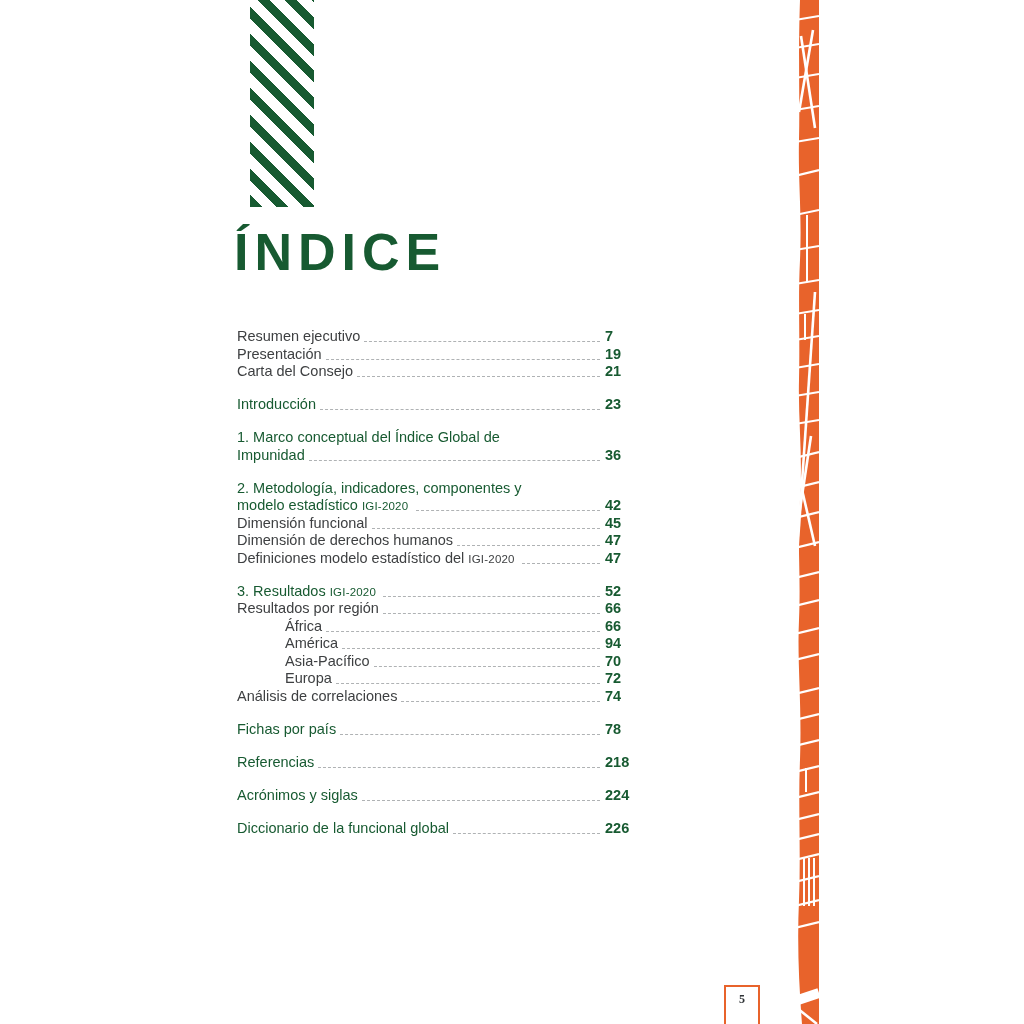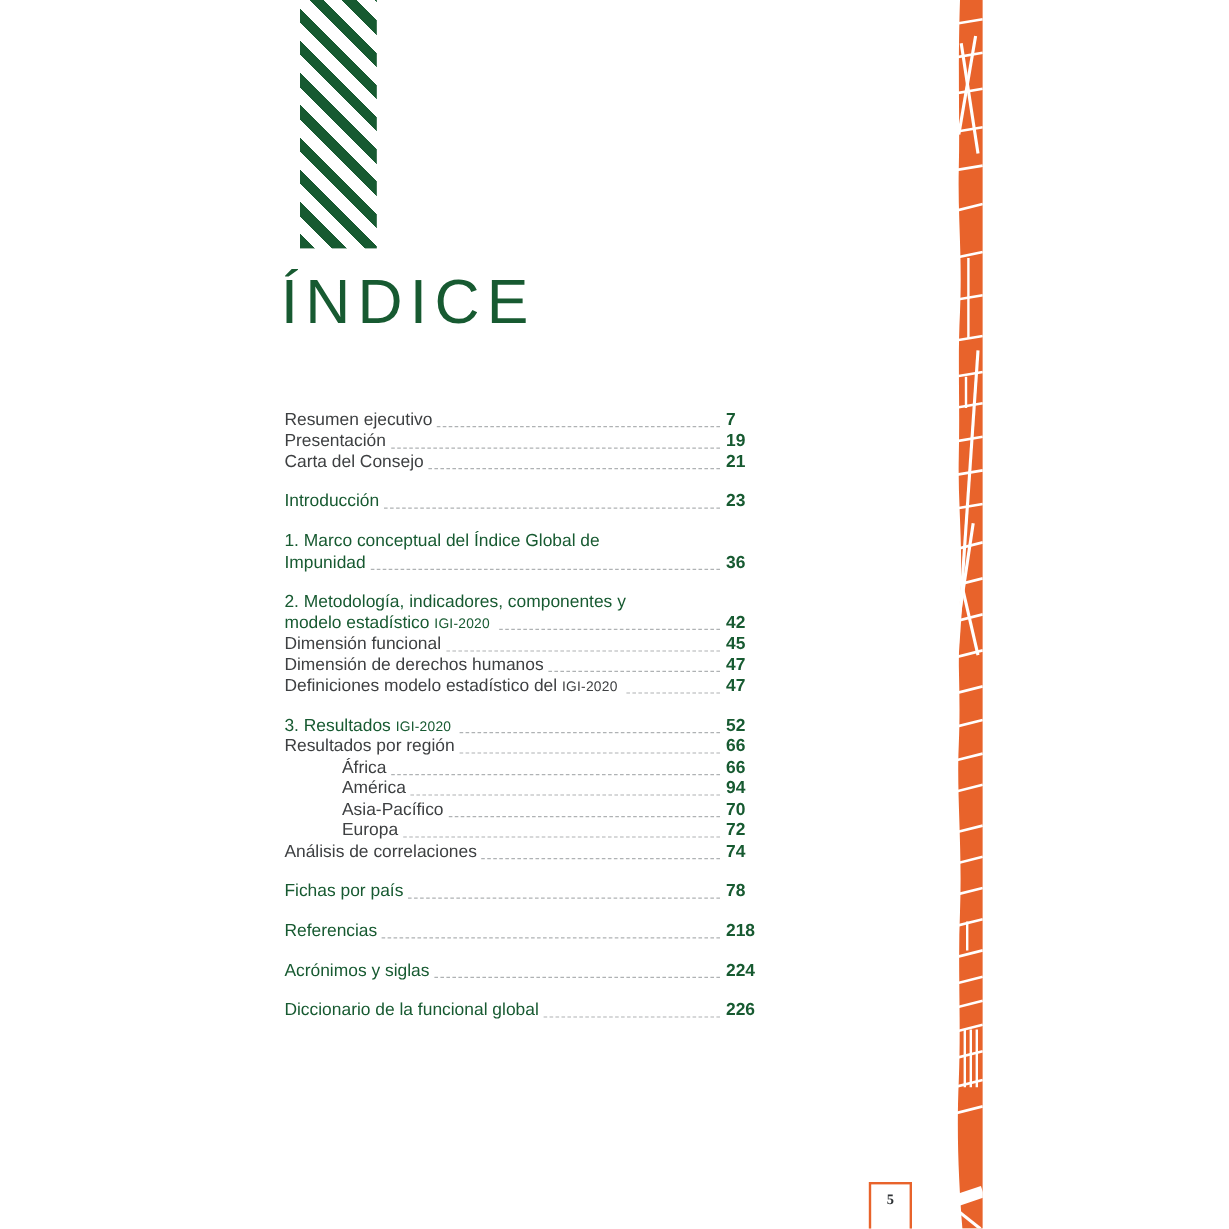--- a/index.html
+++ b/index.html
@@ -14,25 +14,25 @@
     font-family:"Liberation Sans", sans-serif;
   }
   
   .stripes{
     position:absolute;left:250px;top:0;width:64px;height:207px;
     background:repeating-linear-gradient(45deg,var(--green) 0 8.5px,transparent 8.5px 19px);
   }
   
   .title{
     position:absolute;left:234px;top:224px;margin:0;
-    font-size:52px;font-weight:400;letter-spacing:6px;color:var(--green);line-height:1.1;
+    font-size:52px;font-weight:700;letter-spacing:6px;color:var(--green);line-height:1.1;
   }
   
   .toc{
-    position:absolute;left:237px;top:342px;width:398px;
+    position:absolute;left:237px;top:328px;width:398px;
     font-size:14.5px;color:var(--text);
   }
   .toc-entry{cursor:pointer;}
   .toc-entry.gap{margin-top:15.5px;}
   .toc-line{display:flex;align-items:stretch;height:17.5px;line-height:17.5px;}
   .toc-entry.indent .toc-line{padding-left:48px;}
   .toc-label{white-space:pre;}
   .toc-entry.bold .toc-label{color:var(--green);font-weight:normal;}
   .small-ref{font-size:11.5px;letter-spacing:.2px;}
   .toc-leader{flex:1 1 auto;border-bottom:1px dashed var(--leader);margin:0 5px 3.5px 4px;min-width:8px;}

